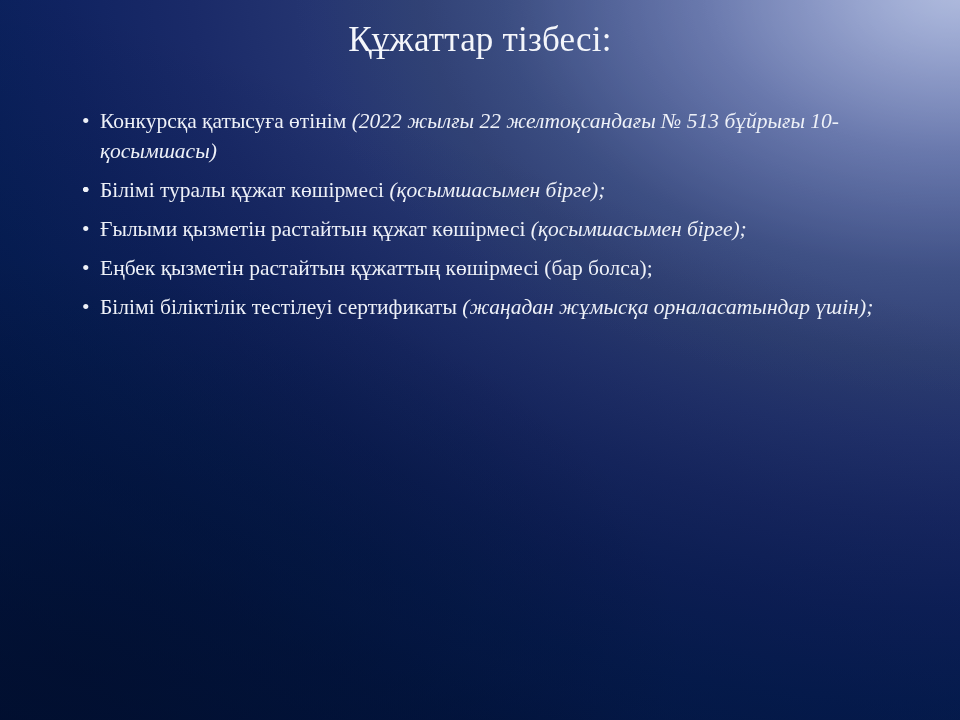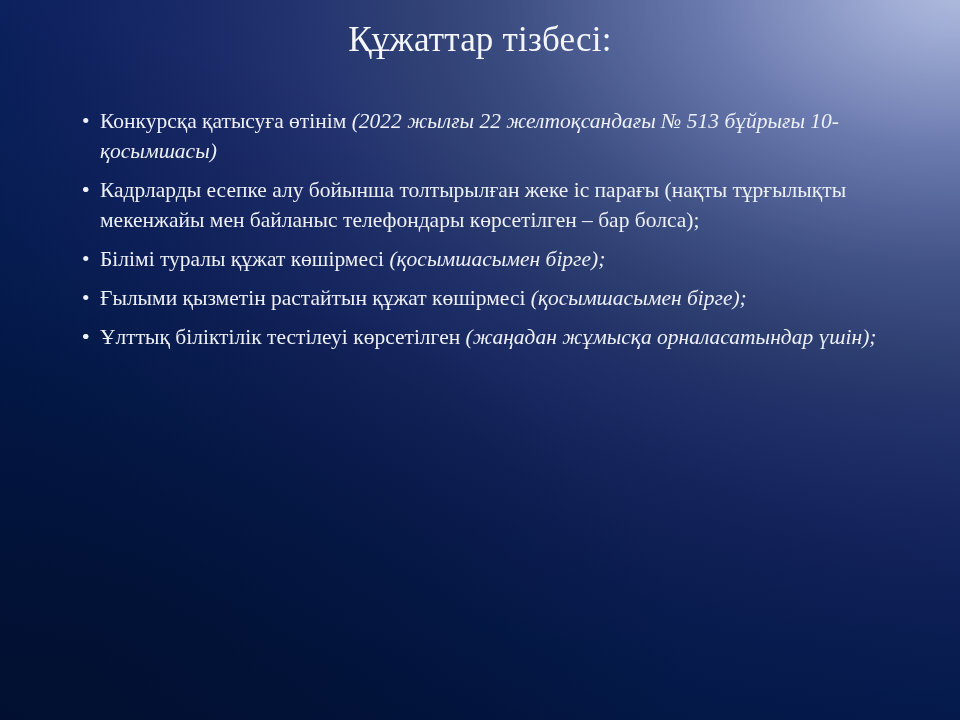--- a/index.html
+++ b/index.html
@@ -125,38 +125,38 @@
         <span class="txt">Конкурсқа қатысуға өтінім </span><span class="txt ital">(2022 жылғы 22 желтоқсандағы № 513  бұйрығы 10-қосымшасы)</span>
       </li>
 
       <li class="bullet-item">
         <span class="dot">•</span>
         <span class="txt ital"></span>
       </li>
 
       <li class="bullet-item w-3">
         <span class="dot">•</span>
-        <span class="txt">Кадрларды есепке алу бойынша толтырылған жеке іс парағы (нақты тұрғылықты мекенжайы мен байланыс телефондары көрсетілген – бар болса);</span><span class="txt ital"></span>
+        <span class="txt ital"></span>
       </li>
 
       <li class="bullet-item">
         <span class="dot">•</span>
         <span class="txt">Білімі туралы құжат көшірмесі </span><span class="txt ital">(қосымшасымен бірге);</span>
       </li>
 
       <li class="bullet-item w-5">
         <span class="dot">•</span>
         <span class="txt">Ғылыми қызметін растайтын құжат көшірмесі </span><span class="txt ital">(қосымшасымен бірге);</span>
       </li>
 
       <li class="bullet-item">
         <span class="dot">•</span>
-        <span class="txt ital"></span>
+        <span class="txt">Еңбек қызметін растайтын құжаттың көшірмесі (бар болса);</span><span class="txt ital"></span>
       </li>
 
       <li class="bullet-item w-7">
         <span class="dot">•</span>
-        <span class="txt">Ұлттық біліктілік тестілеуі көрсетілген </span><span class="txt ital">(жаңадан жұмысқа орналасатындар үшін);</span>
+        <span class="txt">Білімі біліктілік тестілеуі сертификаты </span><span class="txt ital">(жаңадан жұмысқа орналасатындар үшін);</span>
       </li>
 
     </ul>
   </div>
 </div>
 
 </body></html>

